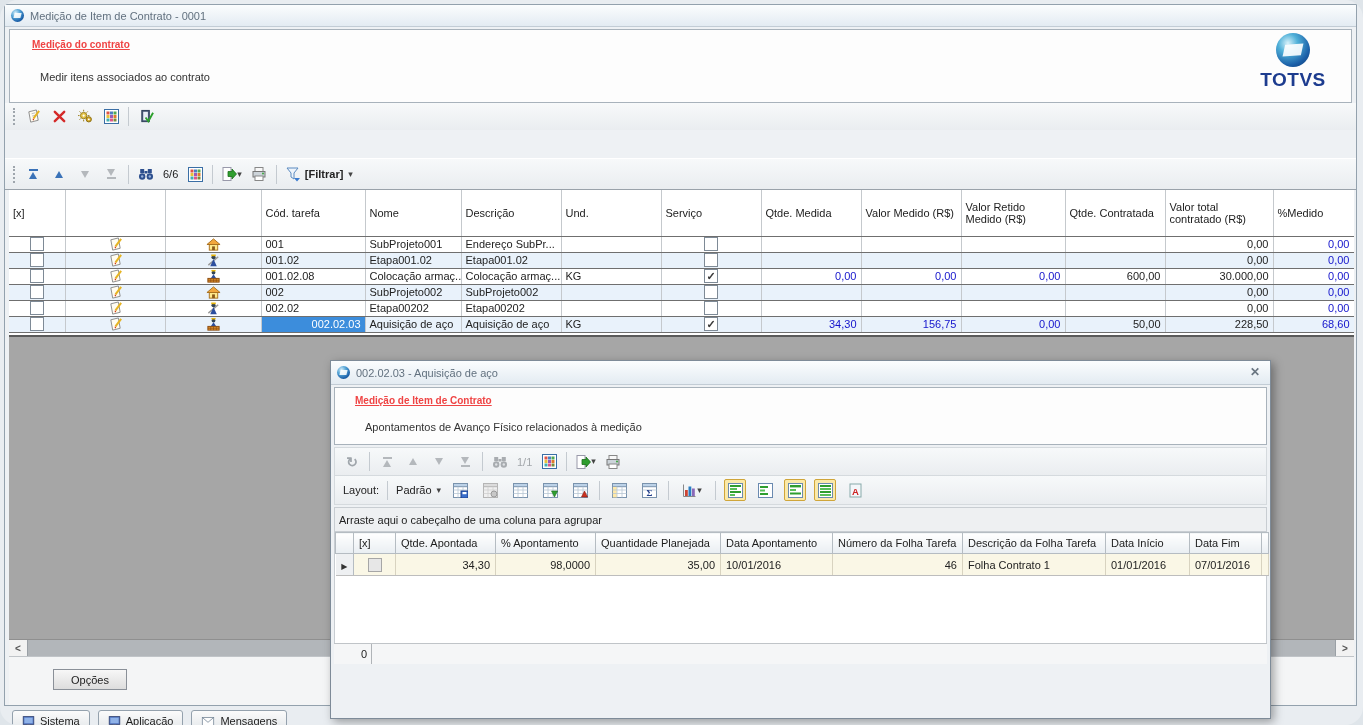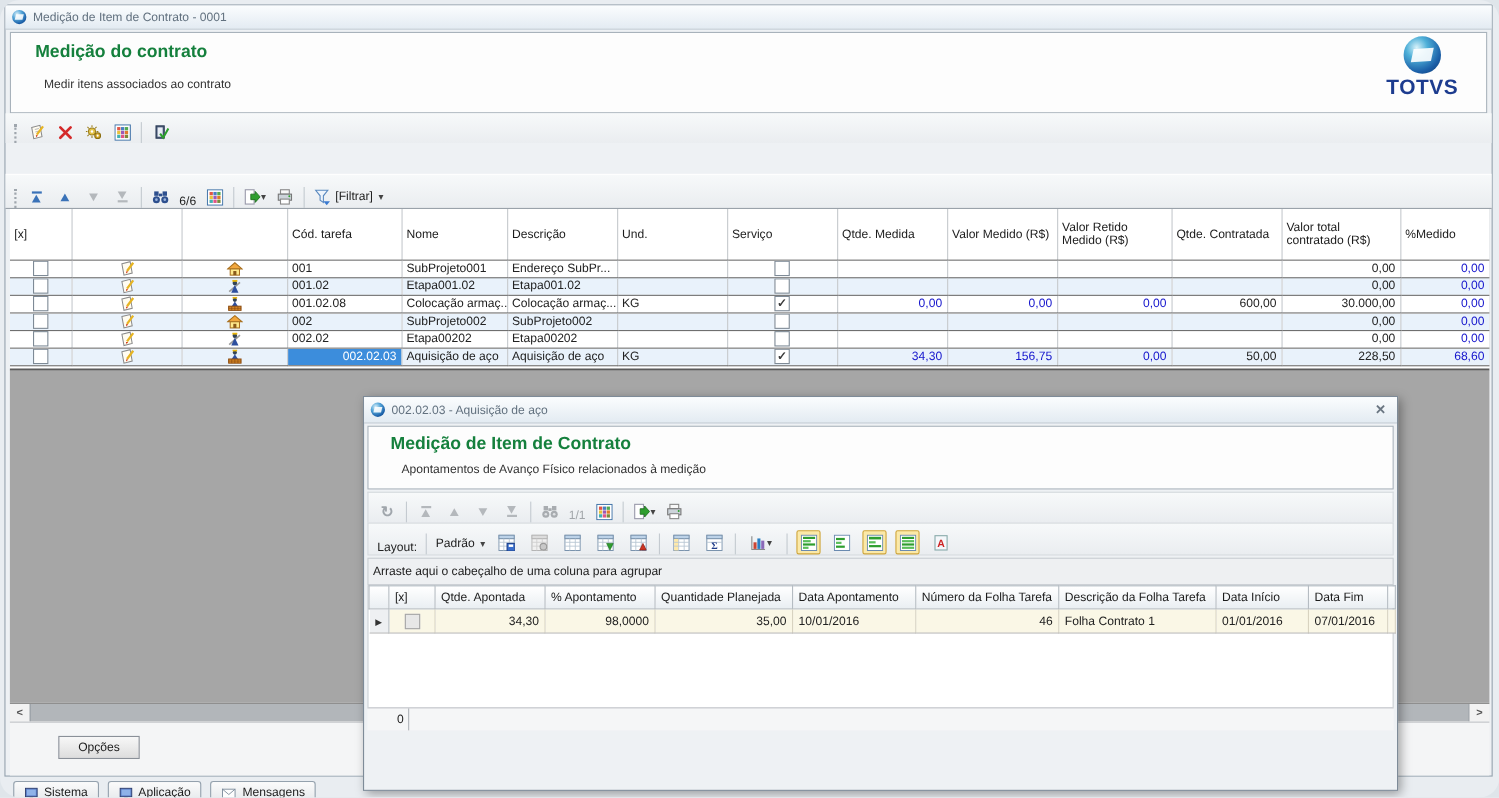--- a/index.html
+++ b/index.html
@@ -7,28 +7,28 @@
   .stage{position:relative;width:1363px;height:725px;background:#e9edf1;overflow:hidden;
          font-family:"Liberation Sans",sans-serif;font-size:11px;color:#222;border-radius:18px;}
   
   .window{position:absolute;left:4px;top:4px;width:1353px;height:702px;background:#eef1f4;border:1px solid #93a1ad;}
   .titlebar{position:absolute;left:0;top:0;width:100%;height:22px;display:flex;align-items:center;gap:6px;padding:0 6px;
             background:linear-gradient(#fbfdfe,#e3ebf2);border-bottom:1px solid #c2ccd5;color:#62717f;}
   .sphere{width:13px;height:13px;border-radius:50%;display:inline-block;position:relative;flex:0 0 auto;
           background:radial-gradient(circle at 35% 30%, #d8eef8 0%, #55a6d8 35%, #1b5fa8 70%, #0d3a70 100%);}
   .sphere::after{content:"";position:absolute;left:3px;top:4px;width:7px;height:5px;background:rgba(255,255,255,.88);transform:skewX(-14deg);}
   .headerbox{position:absolute;left:4px;top:24px;width:1343px;height:74px;background:#fdfdfd;border:1px solid #a8b2bb;}
-  .hb-title{position:absolute;left:22px;top:9px;font-weight:bold;font-size:16px;color:#15803d;}
+  .hb-title{position:absolute;left:22px;top:9px;font-weight:bold;font-size:10px;color:#ef4444;text-decoration:underline;}
   .hb-sub{position:absolute;left:30px;top:41px;color:#333;}
   .brand{position:absolute;right:12px;top:3px;width:92px;display:flex;flex-direction:column;align-items:center;}
   .brand .bigsphere{width:34px;height:34px;border-radius:50%;position:relative;
         background:radial-gradient(circle at 35% 30%, #d8f2fa 0%, #4fb0d8 30%, #1b5fa8 68%, #0c3468 100%);}
   .brand .bigsphere::after{content:"";position:absolute;left:8px;top:11px;width:18px;height:12px;background:rgba(255,255,255,.9);transform:skewX(-16deg) rotate(-4deg);}
   .brand .totvs{font-weight:bold;font-size:19px;color:#1d3c8f;letter-spacing:.5px;margin-top:2px;}
-  .toolbar{position:absolute;display:flex;align-items:flex-end;gap:8px;padding-left:8px;
+  .toolbar{position:absolute;display:flex;align-items:center;gap:8px;padding-left:8px;
            background:linear-gradient(#f7f9fa,#eaedf0);}
   .tb1{left:0;top:98px;width:100%;height:27px;}
   .fieldrow{position:absolute;left:0;top:125px;width:100%;height:27px;background:linear-gradient(#f2f4f6,#eaedf0);
             border-bottom:1px solid #c8ccd0;display:flex;align-items:center;}
   .fieldrow .lbl{margin-left:50px;color:#1c1c1c;}
   .fieldrow input{margin-left:8px;width:103px;height:18px;border:1px solid #7a8a98;background:#fafafa;
                   font:11px "Liberation Sans",sans-serif;padding:0 3px;}
   .tb2{left:0;top:153px;width:100%;height:32px;border-bottom:1px solid #9aa2aa;border-top:1px solid #fff;}
   .grip{border-left:2px dotted #9fa6ad;height:17px;width:3px;flex:0 0 auto;}
   .vsep{width:1px;height:19px;background:#c4cad0;flex:0 0 auto;}
@@ -250,21 +250,21 @@
           </span>
         </span>
       <span class="vsep"></span>
       <span class="tbtn">
           <span class="icon">
             <svg width="16" height="16" viewBox="0 0 16 16">
               <polygon points="2,2 13,2 9,7 9,13 6,11 6,7" fill="#eef4fb" stroke="#5b8ac0"></polygon>
               <polygon points="9,12 15,12 12,15.5" fill="#3a7ad0"></polygon>
             </svg>
           </span>
-          <span style="margin-left:4px;">[Filtrar]</span>
+          <span style="margin-left:4px;font-weight:bold;">[Filtrar]</span>
           <span class="caret" style="margin-left:5px;">▾</span>
         </span>
     </div>
 
     <div class="gridwrap">
       <table class="grid">
         <colgroup>
             <col style="width:56px">
             <col style="width:100px">
             <col style="width:96px">

